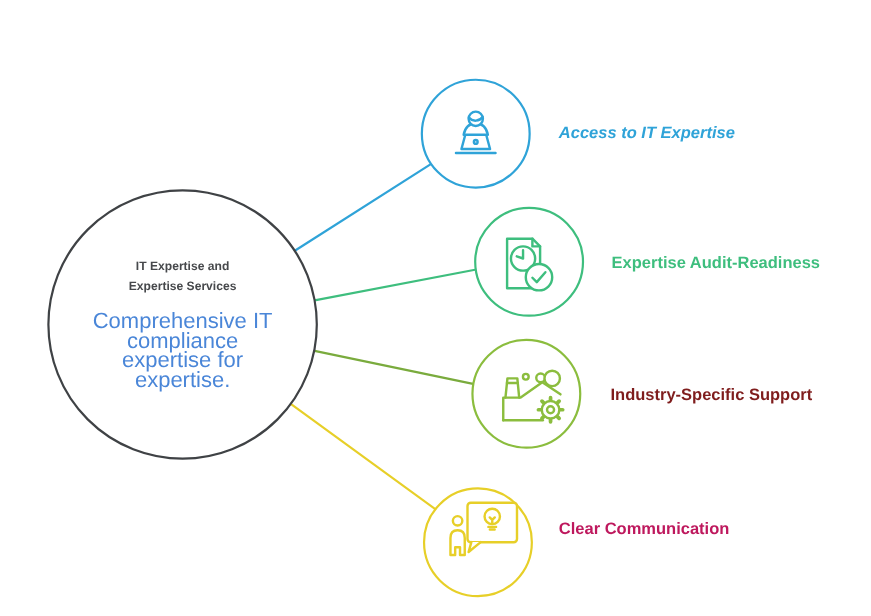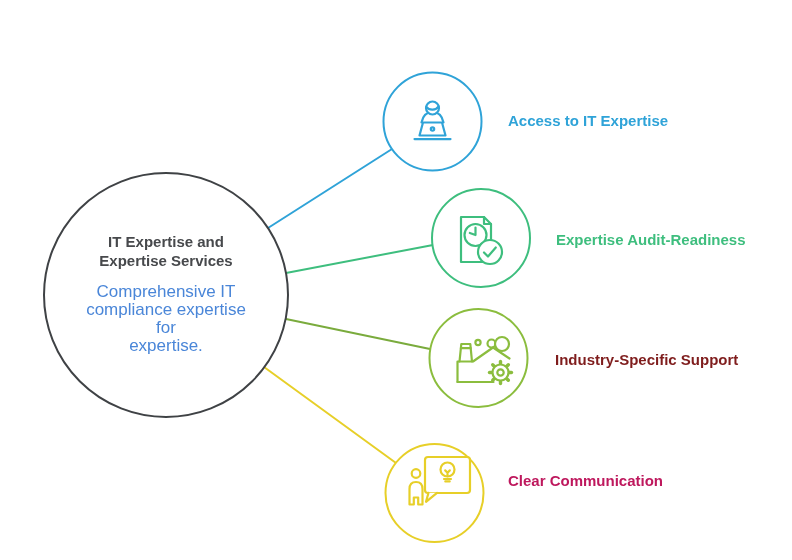--- a/index.html
+++ b/index.html
@@ -9,32 +9,32 @@
     height: 560px;
     background: #ffffff;
     overflow: hidden;
     font-family: "Liberation Sans", sans-serif;
   }
   .diagram-svg { position: absolute; left: 0; top: 0; }
   .txt { position: absolute; }
   .center-title {
     left: 86px; top: 233px; width: 160px;
     text-align: center;
-    font-size: 15px; font-weight: bold; line-height: 18.5px;
+    font-size: 11px; font-weight: bold; line-height: 18.5px;
   }
   .center-subtitle {
     left: 81px; top: 283px; width: 170px;
     text-align: center;
-    font-size: 17px; font-weight: normal; line-height: 18px;
+    font-size: 20px; font-weight: normal; line-height: 18px;
   }
   .node-label {
     font-size: 15px; font-weight: bold; line-height: 17px;
     white-space: nowrap;
   }
-  .label-1 { left: 508px; top: 112px; }
+  .label-1 { left: 508px; top: 112px; font-style: italic; }
   .label-2 { left: 556px; top: 231px; }
   .label-3 { left: 555px; top: 351px; }
   .label-4 { left: 508px; top: 472px; }
 </style>
 </head>
 <body>
 
 <div class="canvas">
 
   <svg class="diagram-svg" width="792" height="560" viewBox="0 0 792 560">

